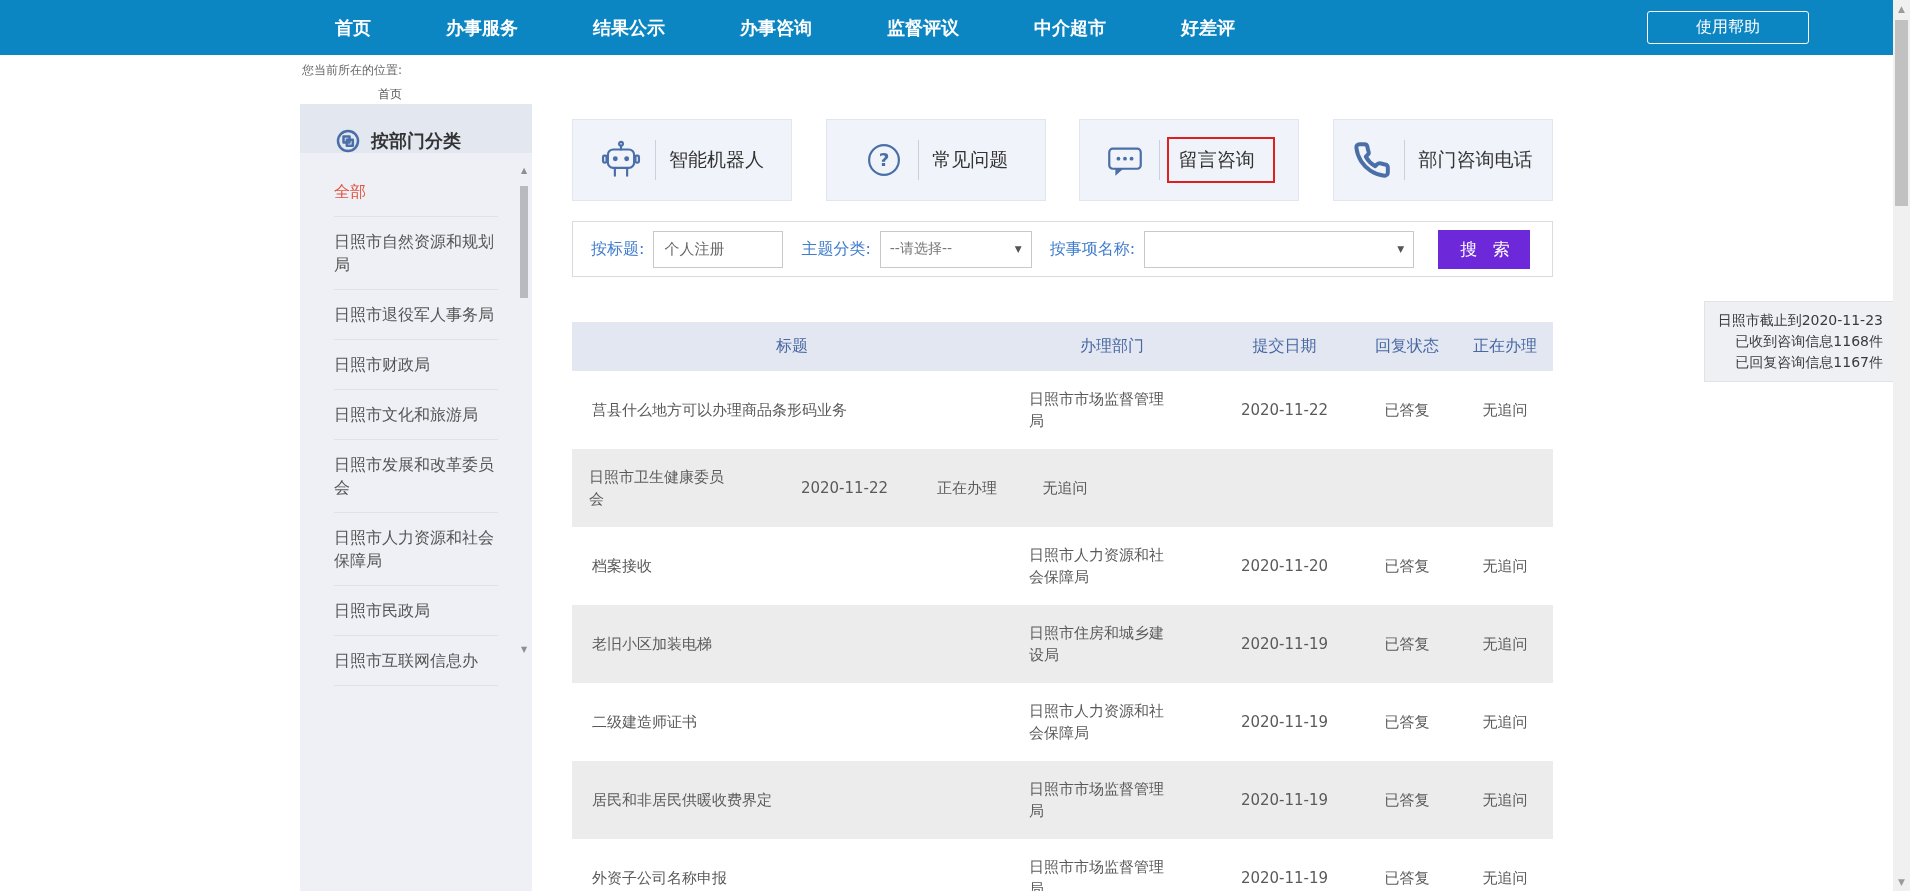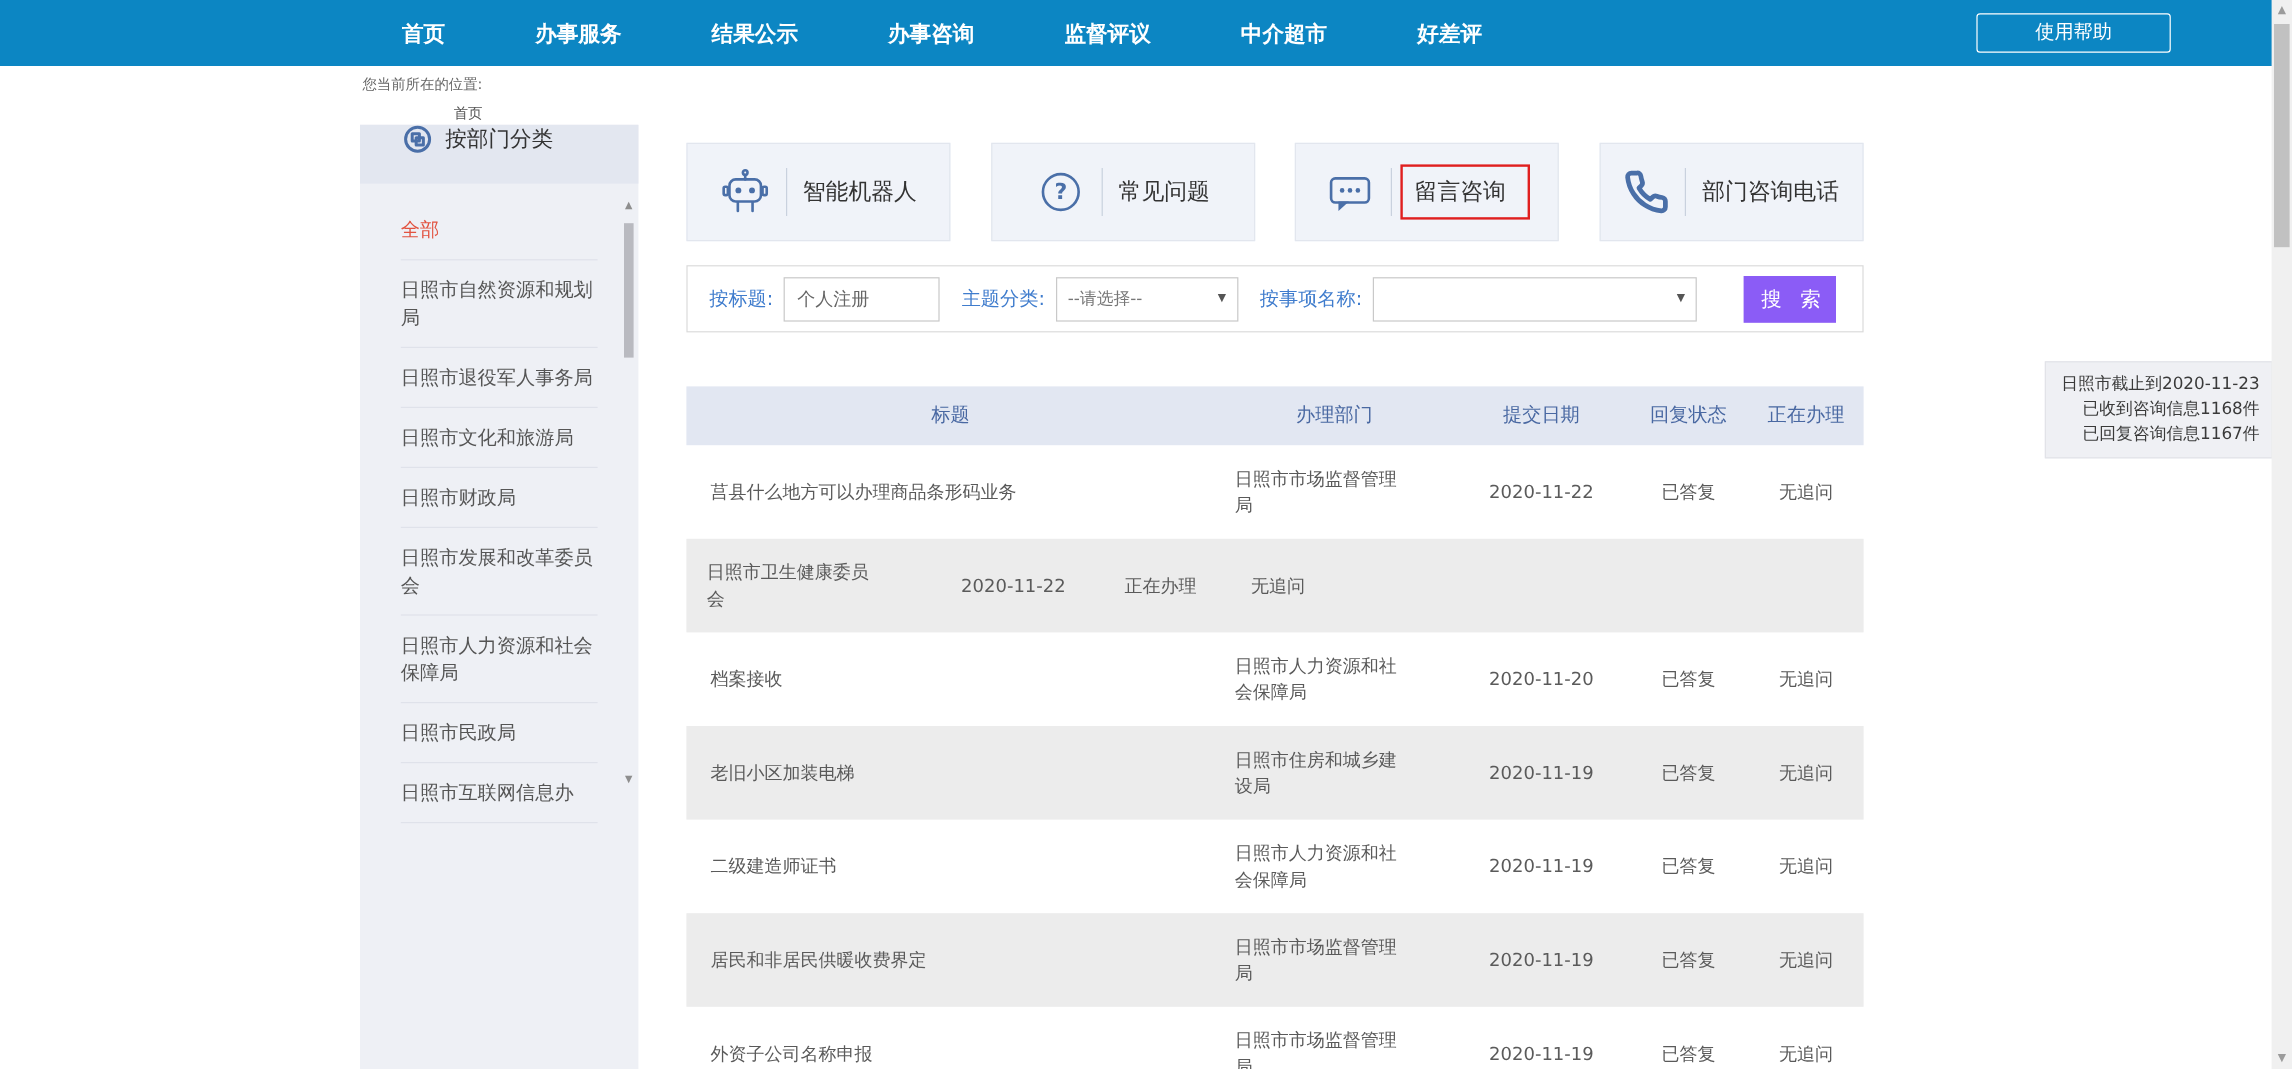--- a/index.html
+++ b/index.html
@@ -16,22 +16,22 @@
     font-size:16px; display:flex; align-items:center; justify-content:center; cursor:pointer; }
 
   
   .breadcrumb { position:absolute; top:55px; left:302px; height:44px; display:flex;
     align-items:flex-end; gap:7px; font-size:12px; color:#666;flex-direction:column; }
   .breadcrumb .home-svg { width:17px; height:17px; }
   .crumb-link { color:#555; cursor:pointer; }
 
   
   .sidebar { position:absolute; left:300px; top:104px; width:232px; height:787px; background:#eef0f5; }
-  .sidebar-header { height:49px; background:#e3e7f0; display:flex; align-items:flex-start;
-    padding-left:36px; gap:11px; font-size:18px; color:#333; font-weight:normal; }
+  .sidebar-header { height:49px; background:#e3e7f0; display:flex; align-items:flex-end;
+    padding-left:36px; gap:11px; font-size:18px; color:#333; font-weight:bold; }
   .sidebar-list { padding:14px 34px 0 34px; }
   .side-item { font-size:16px; color:#555; padding:13px 0; line-height:23px;
     border-bottom:1px solid #dfe2ea; cursor:pointer; }
   .side-item:first-of-type { color:#e25340; }
   .sidebar-scroll { position:absolute; right:2px; top:62px; width:12px; height:488px; }
   .sb-arrow { position:absolute; left:0; width:12px; font-size:8px; color:#8e8e8e;
     text-align:center; cursor:pointer; }
   .sb-up { top:0; } .sb-down { bottom:0; }
   .sb-thumb { position:absolute; left:2px; top:20px; width:8px; height:112px; background:#b9bac0; cursor:pointer; }
 
@@ -50,21 +50,21 @@
     align-items:center; padding:0 22px 0 18px; }
   .s-label { color:#3f7ccd; font-size:16px; margin-right:9px; white-space:nowrap; }
   .s-input { width:130px; height:37px; border:1px solid #c9c9c9; background:#fff;
     font-size:15px; color:#666; padding:0 10px; font-family:inherit; }
   .s-select { height:37px; border:1px solid #c9c9c9; background:#fff; display:flex;
     align-items:center; justify-content:space-between; padding:0 9px; font-size:14px;
     color:#777; cursor:pointer; }
   .sel-theme { width:152px; } .sel-item { width:270px; }
   .caret { font-size:9px; color:#555; }
   .ml { margin-left:18px; }
-  .search-btn { margin-left:auto; width:77px; height:39px; background:#8b5cf6; border:none;
+  .search-btn { margin-left:auto; width:92px; height:39px; background:#6d28d9; border:none;
     color:#fff; font-size:17px; letter-spacing:5px; padding-left:7px; cursor:pointer;
     font-family:inherit; }
 
   .table { margin-top:45px; }
   .thead { display:flex; height:49px; background:#e2e7f2; align-items:center;
     font-size:16px; color:#4968a2; }
   .thead span { text-align:center; }
   .hc1 { width:440px; } .hc2 { width:200px; } .hc3 { width:145px; } .hc4 { width:100px; } .hc5 { width:96px; }
   .trow { display:flex; align-items:center; padding:17px 0; font-size:15px; color:#5a5a5a; cursor:pointer; }
   .trow:nth-of-type(even) { background:#ececec; }
@@ -125,22 +125,22 @@
         <rect class="ic" stroke-width="1.8" x="7.5" y="7.5" width="6" height="6"></rect>
         <rect class="ic" stroke-width="1.8" x="10.8" y="10.8" width="6" height="6"></rect>
       </svg>
       <span>按部门分类</span>
     </div>
     <div class="sidebar-list">
 
     <div class="side-item">全部</div>
         <div class="side-item">日照市自然资源和规划局</div>
         <div class="side-item">日照市退役军人事务局</div>
+        <div class="side-item">日照市财政局</div>
         <div class="side-item">日照市文化和旅游局</div>
-        <div class="side-item">日照市财政局</div>
         <div class="side-item">日照市发展和改革委员会</div>
         <div class="side-item">日照市人力资源和社会保障局</div>
         <div class="side-item">日照市民政局</div>
         <div class="side-item">日照市互联网信息办</div>
       </div>
     <div class="sidebar-scroll">
       <div class="sb-arrow sb-up">▲</div>
       <div class="sb-thumb"></div>
       <div class="sb-arrow sb-down">▼</div>
     </div>

